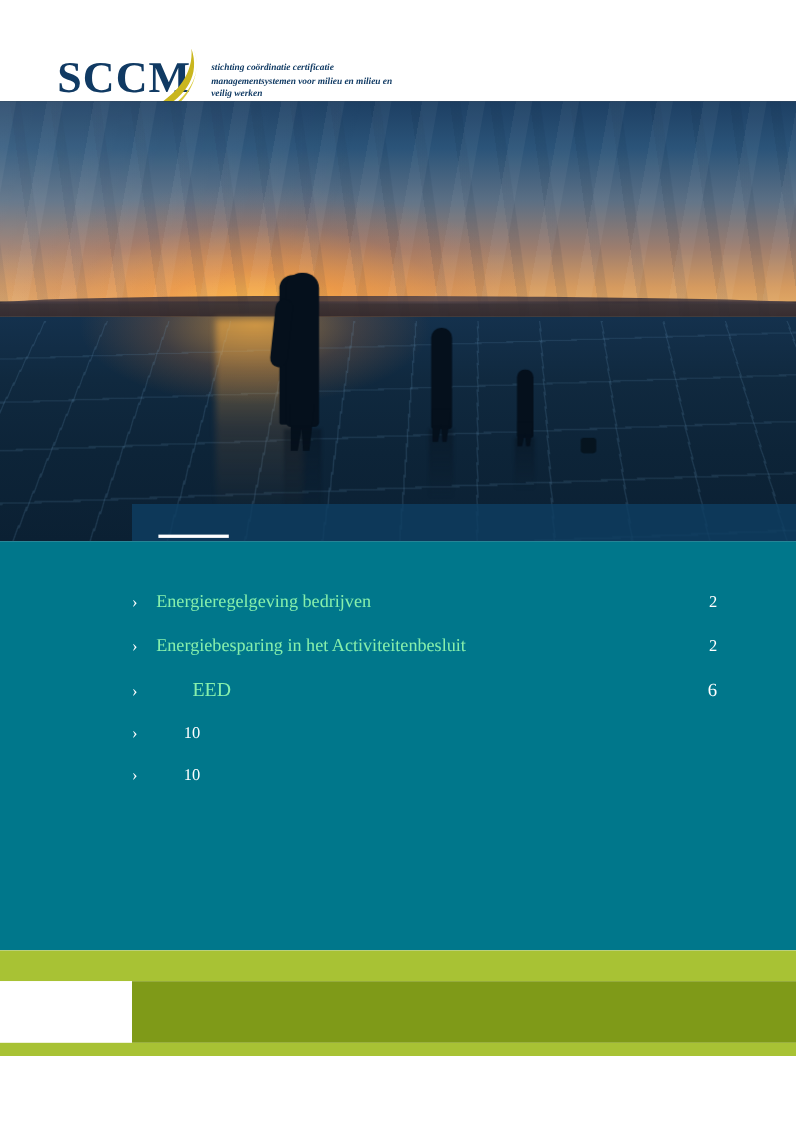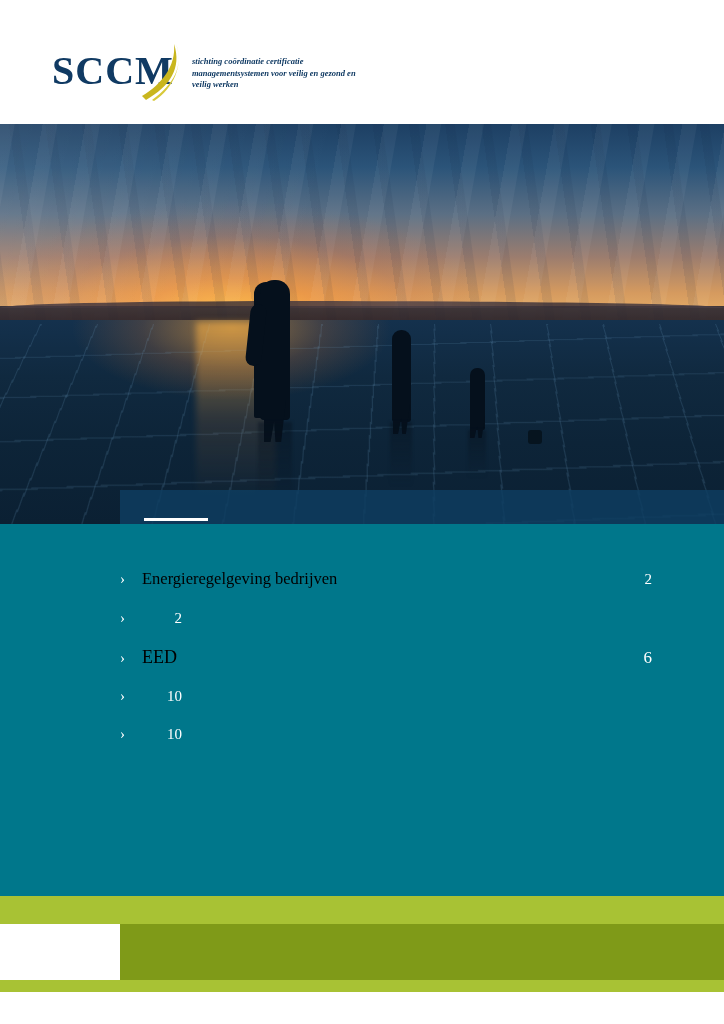--- a/index.html
+++ b/index.html
@@ -10,21 +10,21 @@
     width: 724px;
     height: 1024px;
     background: #ffffff;
     font-family: "Liberation Serif", serif;
     overflow: hidden;
     position: relative;
   }
 
   
   .header {
-    height: 124px;
+    height: 92px;
     background: #ffffff;
     position: relative;
   }
   .logo-block {
     position: absolute;
     left: 52px;
     top: 48px;
     display: flex;
     align-items: flex-start;
   }
@@ -222,30 +222,30 @@
     color: #ffffff;
     font-family: "Liberation Serif", serif;
     font-size: 15px;
     line-height: 20px;
   }
   .toc-label {
     flex: 1 1 auto;
     font-family: "Liberation Serif", serif;
     font-size: 16.5px;
     line-height: 22px;
-    color: #000000;
+    color: #86efac;
   }
   .toc-page {
     flex: 0 0 40px;
     text-align: right;
     font-family: "Liberation Serif", serif;
     font-size: 15px;
     color: #ffffff;
   }
-  .toc-row.big .toc-label { font-size: 18px; }
+  .toc-row.big .toc-label { font-size: 18px; margin-left: 33px; }
   .toc-row.big .toc-page { font-size: 17px; }
 
   
   .footer {
     position: relative;
     height: 124px;
     background: #ffffff;
   }
   .bar-light {
     position: absolute;
@@ -281,21 +281,21 @@
 
 <div class="header">
   <div class="logo-block">
     <div class="logo-mark">
       <div class="logo-word">SCCM</div>
       <svg class="logo-swoosh" viewBox="0 0 46 60">
         <path d="M6 58 C30 44 42 26 34 2 C36 24 22 42 2 54 Z" fill="#c9b61e"></path>
         <path d="M12 58 C34 42 44 24 36 2 C44 22 34 46 14 59 Z" fill="#d8c93a"></path>
       </svg>
     </div>
-    <div class="logo-tagline">stichting coördinatie certificatie managementsystemen voor veilig en gezond en veilig werken</div>
+    <div class="logo-tagline">stichting coördinatie certificatie managementsystemen voor milieu en milieu en veilig werken</div>
   </div>
 </div>
 
 <div class="hero">
   <div class="sky"></div>
   <div class="clouds"></div>
   <div class="horizon-land"></div>
   <div class="water"></div>
   <div class="grid-lines"></div>
   <div class="water-glow"></div>
@@ -316,20 +316,21 @@
 <div class="toc">
 
   <div class="toc-row">
     <span class="toc-chev">›</span>
     <span class="toc-label">Energieregelgeving bedrijven</span>
     <span class="toc-page">2</span>
   </div>
 
   <div class="toc-row">
     <span class="toc-chev">›</span>
+    <span class="toc-label">Energiebesparing in het Activiteitenbesluit</span>
     <span class="toc-page">2</span>
   </div>
 
   <div class="toc-row big">
     <span class="toc-chev">›</span>
     <span class="toc-label">EED</span>
     <span class="toc-page">6</span>
   </div>
 
   <div class="toc-row">

